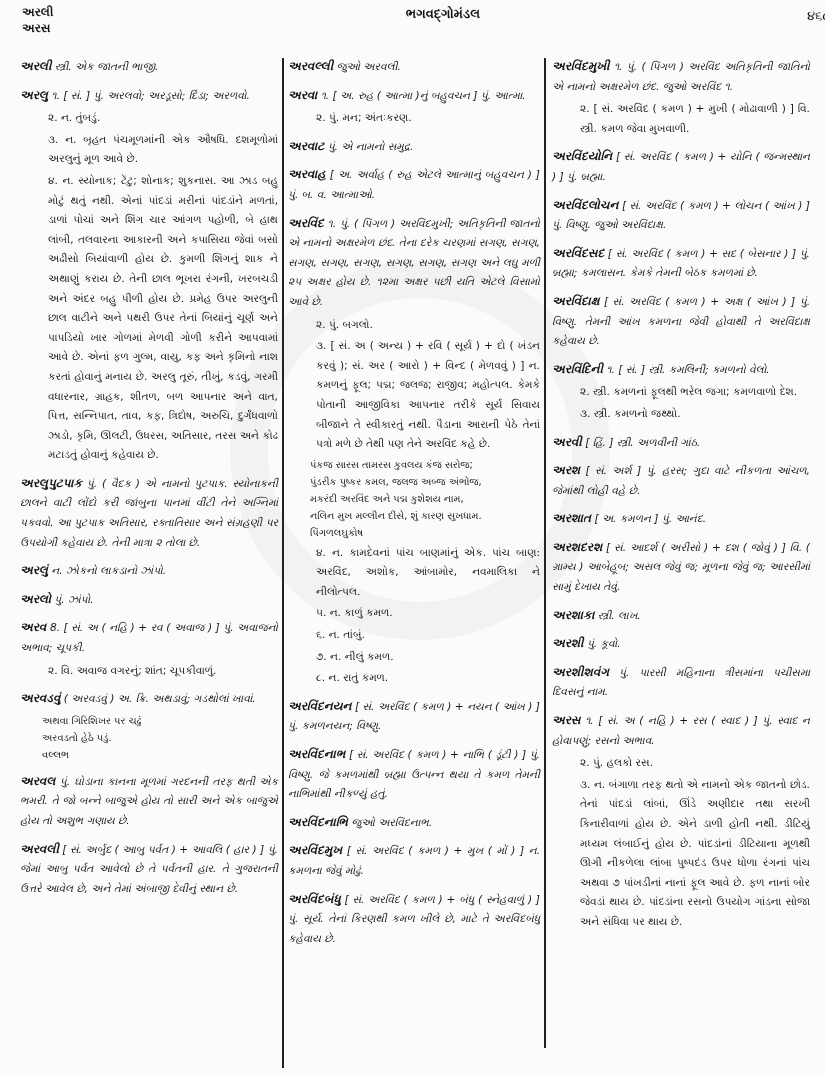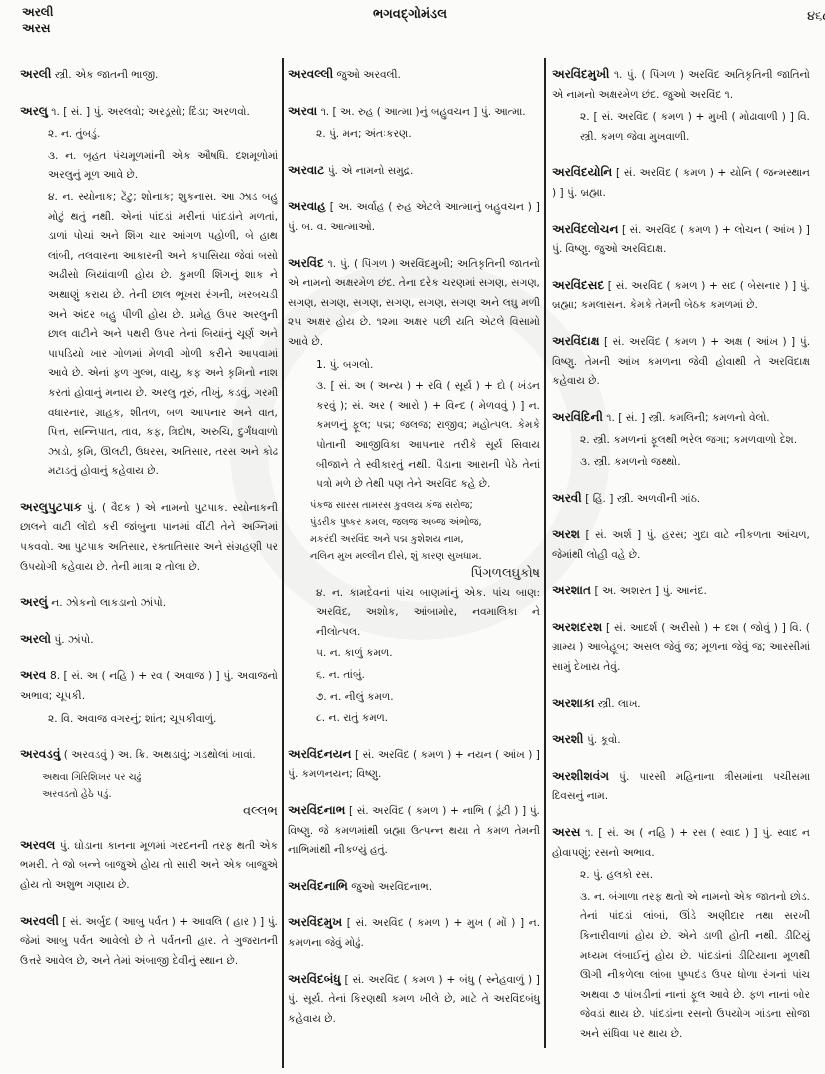--- a/index.html
+++ b/index.html
@@ -3,36 +3,36 @@
 <meta charset="utf-8">
 <style>
   html, body { margin:0; padding:0; background:#fbfbf9; }
   body { width:825px; height:1074px; position:relative; overflow:hidden;
          font-family:"DejaVu Sans", sans-serif; color:#151515; }
   .watermark { position:absolute; left:230px; top:260px; width:380px; height:380px;
                border-radius:50%; border:38px solid rgba(0,0,0,0.035); box-sizing:border-box; }
   .header { position:absolute; left:0; top:0; width:825px; height:44px; }
   .guide { position:absolute; left:22px; font-weight:bold; font-size:12px; line-height:15px; }
   .guide.g1 { top:5px; } .guide.g2 { top:21px; }
-  .htitle { position:absolute; left:340px; top:6px; width:140px; text-align:center;
+  .htitle { position:absolute; left:340px; top:6px; width:140px; text-align:right;
             font-weight:bold; font-size:13px; }
   .pageno { position:absolute; left:770px; top:8px; font-weight:normal; font-size:13px;padding-left:37px; }
   .col { position:absolute; top:48px; font-size:10.6px; line-height:19.6px; }
   .col.c1 { left:20px; width:258px; }
   .col.c2 { left:288px; width:252px; }
   .col.c3 { left:552px; width:258px; }
   .divider { position:absolute; top:58px; width:2px; background:#222; }
   .d1 { left:282px; height:1010px; }
   .d2 { left:544px; height:990px; }
-  .entry { margin:17px 0 3px 0; text-align:justify; }
+  .entry { margin:9px 0 3px 0; text-align:justify;font-style:italic; }
   .entry .hw { font-weight:bold; font-size:12px; }
   .entry .body { }
   .sub { margin:0 0 2px 28px; text-align:justify; }
   .verse { margin:0 0 2px 22px; font-size:9.8px; line-height:17px; }
-  .verse .src { display:block; text-align:right; font-size:13px;font-family:Liberation Serif, serif; }
+  .verse .src { display:block; font-size:10px;font-family:Liberation Serif, serif; }
 </style>
 </head>
 <body>
 
 <div class="watermark"></div>
 
 <div class="header">
   <div class="guide g1">અરલી</div>
   <div class="guide g2">અરસ</div>
   <div class="htitle">ભગવદ્ગોમંડલ</div>
@@ -60,21 +60,21 @@
     <p class="entry"><span class="hw">અરવલી</span><span class="body"> [ સં. અર્બુદ ( આબુ પર્વત ) + આવલિ ( હાર ) ] પું. જેમાં આબુ પર્વત આવેલો છે તે પર્વતની હાર. તે ગુજરાતની ઉત્તરે આવેલ છે, અને તેમાં અંબાજી દેવીનું સ્થાન છે.</span></p>
   </div>
 <div class="divider d1"></div>
 <div class="col c2">
     <p class="entry"><span class="hw">અરવલ્લી</span><span class="body"> જુઓ અરવલી.</span></p>
     <p class="entry"><span class="hw">અરવા</span><span class="body"> ૧. [ અ. રુહ ( આત્મા )નું બહુવચન ] પું. આત્મા.</span></p>
     <p class="sub">૨. પું. મન; અંતઃકરણ.</p>
     <p class="entry"><span class="hw">અરવાટ</span><span class="body"> પું. એ નામનો સમુદ્ર.</span></p>
     <p class="entry"><span class="hw">અરવાહ</span><span class="body"> [ અ. અર્વાહ ( રુહ એટલે આત્માનું બહુવચન ) ] પું. બ. વ. આત્માઓ.</span></p>
     <p class="entry"><span class="hw">અરવિંદ</span><span class="body"> ૧. પું. ( પિંગળ ) અરવિંદમુખી; અતિકૃતિની જાતનો એ નામનો અક્ષરમેળ છંદ. તેના દરેક ચરણમાં સગણ, સગણ, સગણ, સગણ, સગણ, સગણ, સગણ, સગણ અને લઘુ મળી ૨૫ અક્ષર હોય છે. ૧૨મા અક્ષર પછી યતિ એટલે વિસામો આવે છે.</span></p>
-    <p class="sub">1. પું. બગલો.</p>
+    <p class="sub">૨. પું. બગલો.</p>
     <p class="sub">૩. [ સં. અ ( અન્ય ) + રવિ ( સૂર્ય ) + દો ( ખંડન કરવું ); સં. અર ( આરો ) + વિન્દ ( મેળવવું ) ] ન. કમળનું ફૂલ; પદ્મ; જલજ; રાજીવ; મહોત્પલ. કેમકે પોતાની આજીવિકા આપનાર તરીકે સૂર્ય સિવાય બીજાને તે સ્વીકારતું નથી. પૈડાના આરાની પેઠે તેનાં પત્રો મળે છે તેથી પણ તેને અરવિંદ કહે છે.</p>
     <div class="verse">
       <div>પંકજ સારસ તામરસ કુવલય કંજ સરોજ;</div>
       <div>પુંડરીક પુષ્કર કમલ, જલજ અબ્જ અંભોજ,</div>
       <div>મકરંદી અરવિંદ અને પદ્મ કુશેશય નામ,</div>
       <div>નલિન મુખ મલ્લીન દીસે, શું કારણ સુખધામ.</div>
       <span class="src">પિંગળલઘુકોષ</span>
     </div>
     <p class="sub">૪. ન. કામદેવનાં પાંચ બાણમાંનું એક. પાંચ બાણ: અરવિંદ, અશોક, આંબામોર, નવમાલિકા ને નીલોત્પલ.</p>
     <p class="sub">૫. ન. કાળું કમળ.</p>
@@ -93,21 +93,21 @@
     <p class="sub">૨. [ સં. અરવિંદ ( કમળ ) + મુખી ( મોઢાવાળી ) ] વિ. સ્ત્રી. કમળ જેવા મુખવાળી.</p>
     <p class="entry"><span class="hw">અરવિંદયોનિ</span><span class="body"> [ સં. અરવિંદ ( કમળ ) + યોનિ ( જન્મસ્થાન ) ] પું. બ્રહ્મા.</span></p>
     <p class="entry"><span class="hw">અરવિંદલોચન</span><span class="body"> [ સં. અરવિંદ ( કમળ ) + લોચન ( આંખ ) ] પું. વિષ્ણુ. જુઓ અરવિંદાક્ષ.</span></p>
     <p class="entry"><span class="hw">અરવિંદસદ</span><span class="body"> [ સં. અરવિંદ ( કમળ ) + સદ ( બેસનાર ) ] પું. બ્રહ્મા; કમલાસન. કેમકે તેમની બેઠક કમળમાં છે.</span></p>
     <p class="entry"><span class="hw">અરવિંદાક્ષ</span><span class="body"> [ સં. અરવિંદ ( કમળ ) + અક્ષ ( આંખ ) ] પું. વિષ્ણુ. તેમની આંખ કમળના જેવી હોવાથી તે અરવિંદાક્ષ કહેવાય છે.</span></p>
     <p class="entry"><span class="hw">અરવિંદિની</span><span class="body"> ૧. [ સં. ] સ્ત્રી. કમલિની; કમળનો વેલો.</span></p>
     <p class="sub">૨. સ્ત્રી. કમળનાં ફૂલથી ભરેલ જગા; કમળવાળો દેશ.</p>
     <p class="sub">૩. સ્ત્રી. કમળનો જથ્થો.</p>
     <p class="entry"><span class="hw">અરવી</span><span class="body"> [ હિં. ] સ્ત્રી. અળવીની ગાંઠ.</span></p>
     <p class="entry"><span class="hw">અરશ</span><span class="body"> [ સં. અર્શ ] પું. હરસ; ગુદા વાટે નીકળતા આંચળ, જેમાંથી લોહી વહે છે.</span></p>
-    <p class="entry"><span class="hw">અરશાત</span><span class="body"> [ અ. અશરત ] પું. આનંદ.</span></p>
+    <p class="entry"><span class="hw">અરશાત</span><span class="body"> [ અ. કમળન ] પું. આનંદ.</span></p>
     <p class="entry"><span class="hw">અરશદરશ</span><span class="body"> [ સં. આદર્શ ( અરીસો ) + દશ ( જોવું ) ] વિ. ( ગ્રામ્ય ) આબેહૂબ; અસલ જેવું જ; મૂળના જેવું જ; આરસીમાં સામું દેખાય તેવું.</span></p>
     <p class="entry"><span class="hw">અરશાકા</span><span class="body"> સ્ત્રી. લાખ.</span></p>
     <p class="entry"><span class="hw">અરશી</span><span class="body"> પું. કૂવો.</span></p>
     <p class="entry"><span class="hw">અરશીશવંગ</span><span class="body"> પું. પારસી મહિનાના ત્રીસમાંના પચીસમા દિવસનું નામ.</span></p>
     <p class="entry"><span class="hw">અરસ</span><span class="body"> ૧. [ સં. અ ( નહિ ) + રસ ( સ્વાદ ) ] પું. સ્વાદ ન હોવાપણું; રસનો અભાવ.</span></p>
     <p class="sub">૨. પું. હલકો રસ.</p>
     <p class="sub">૩. ન. બંગાળા તરફ થતો એ નામનો એક જાતનો છોડ. તેનાં પાંદડાં લાંબાં, ઊંડે અણીદાર તથા સરખી કિનારીવાળાં હોય છે. એને ડાળી હોતી નથી. ડીટિયું મધ્યમ લંબાઈનું હોય છે. પાંદડાંનાં ડીટિયાના મૂળથી ઊગી નીકળેલા લાંબા પુષ્પદંડ ઉપર ધોળા રંગનાં પાંચ અથવા ૭ પાંખડીનાં નાનાં ફૂલ આવે છે. ફળ નાનાં બોર જેવડાં થાય છે. પાંદડાંના રસનો ઉપયોગ ગાંડના સોજા અને સંધિવા પર થાય છે.</p>
   </div>
 
 </body></html>

